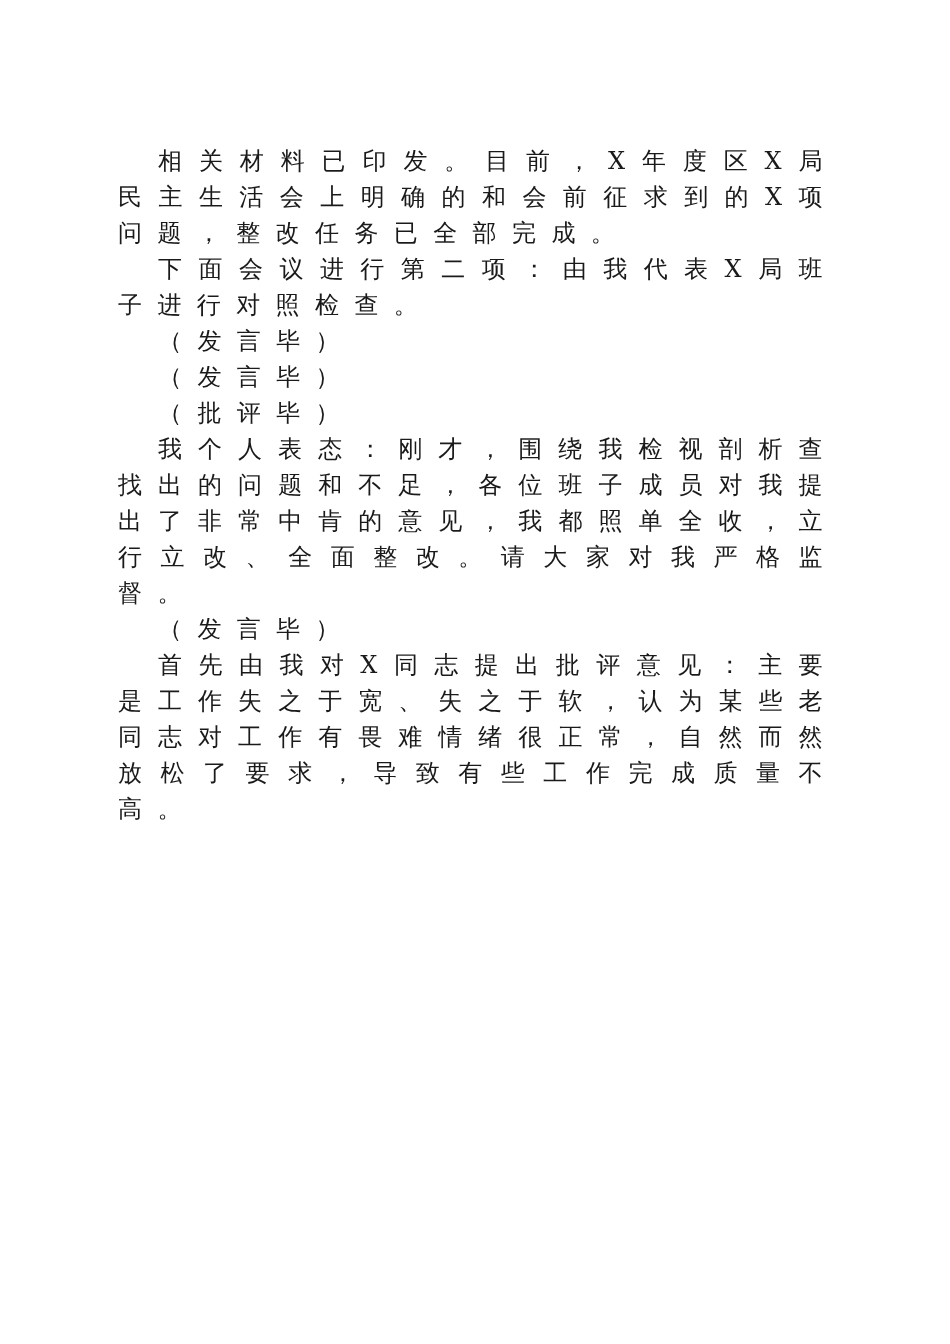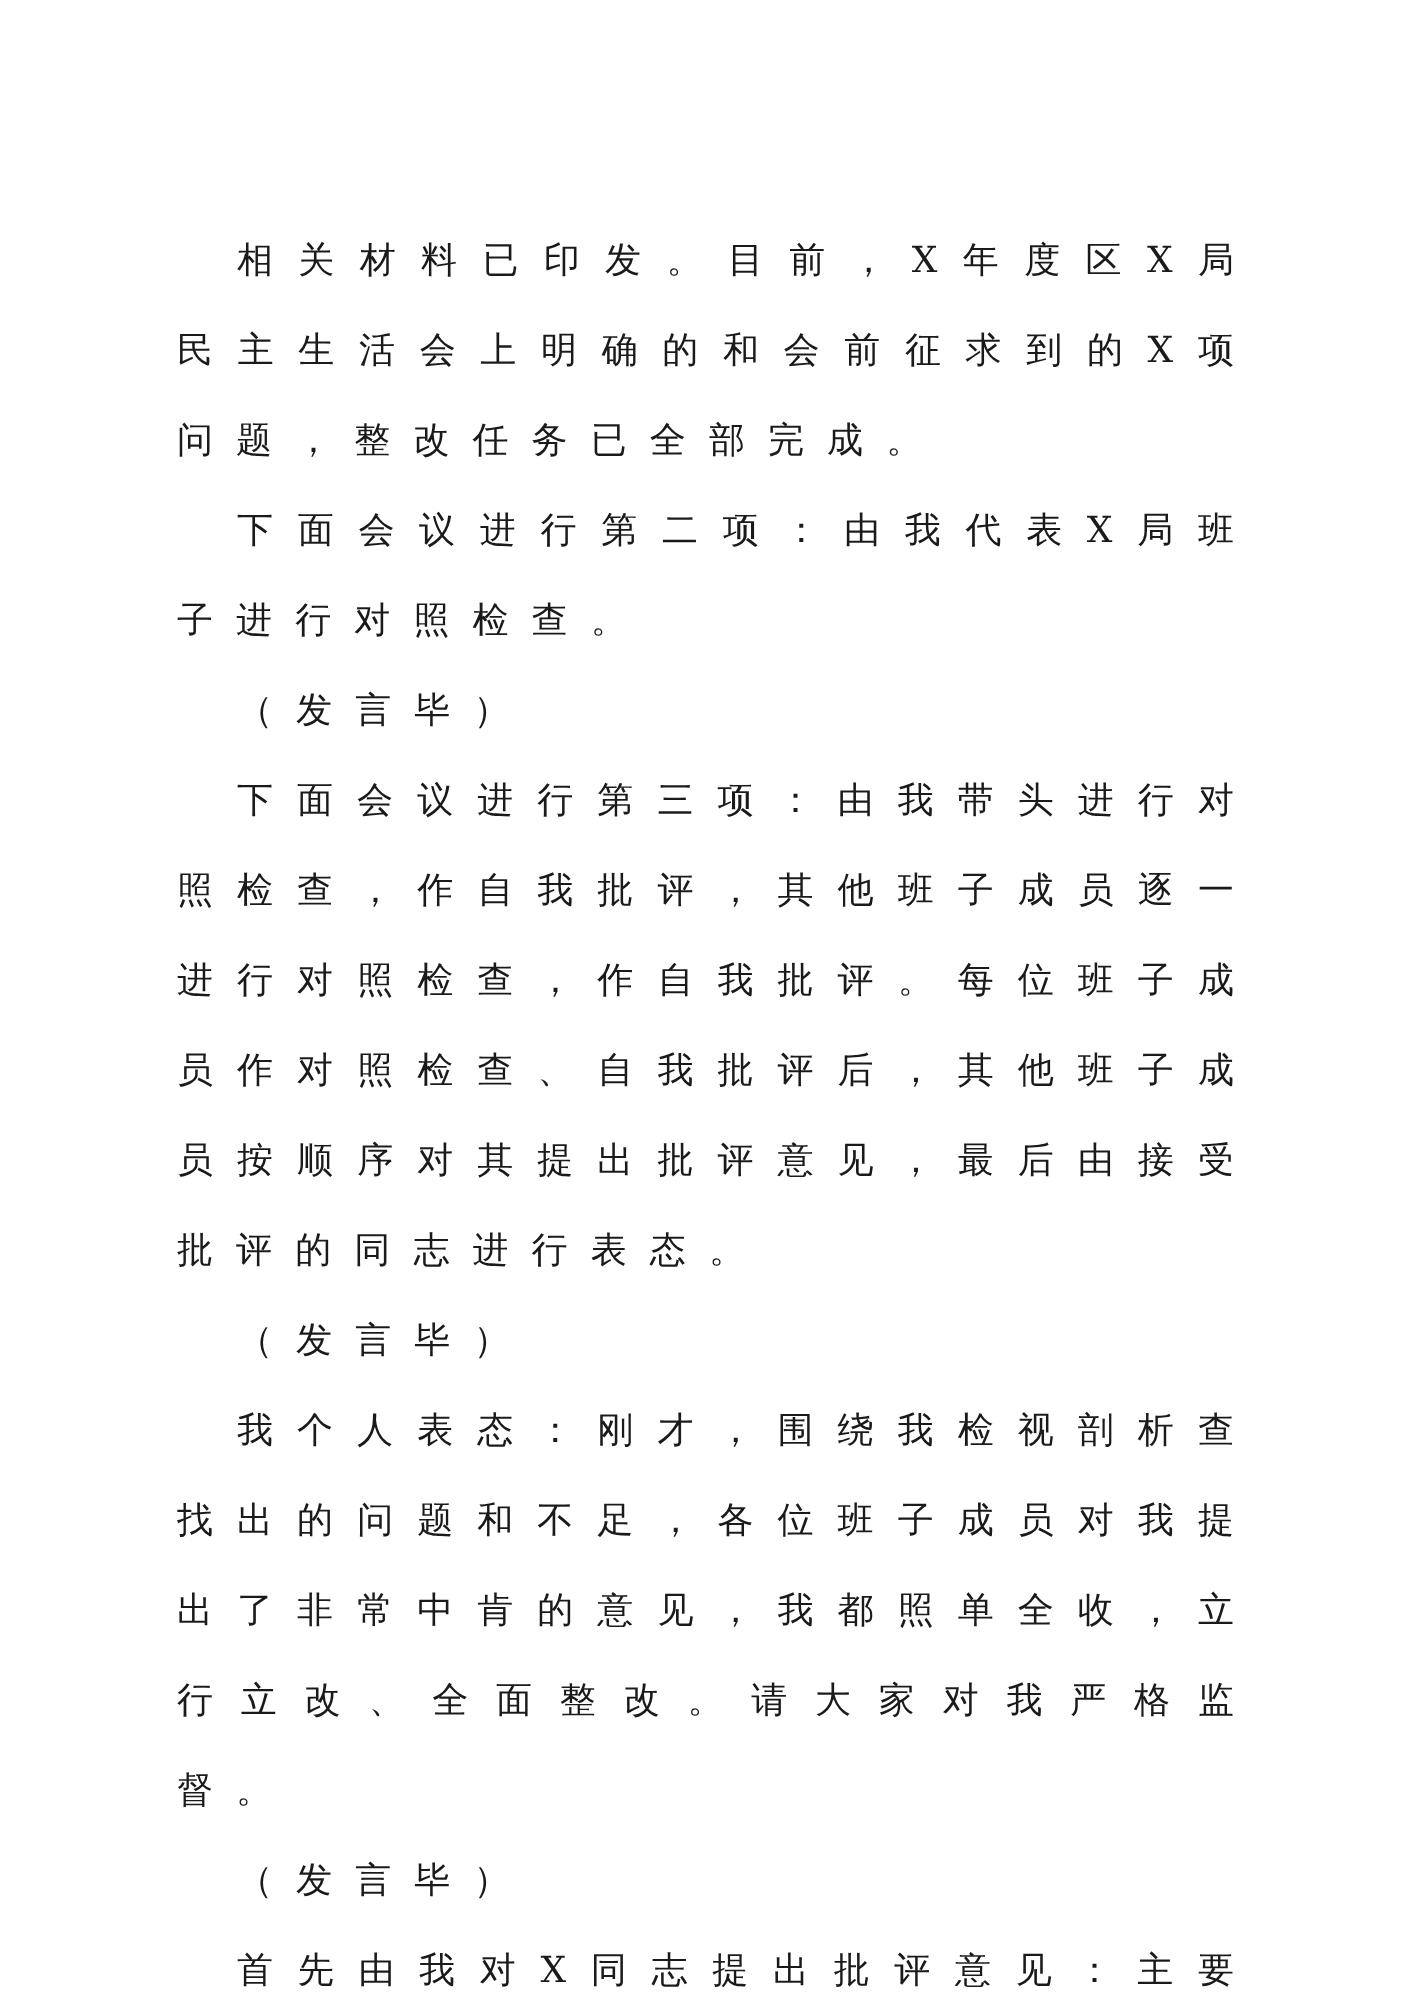--- a/index.html
+++ b/index.html
@@ -8,33 +8,33 @@
     position: absolute;
     left: 118px;
     top: 143px;
     width: 720px;
     font-family: "DejaVu Serif", "Liberation Serif", serif;
     font-size: 24px;
     color: #1a1a1a;
   }
   .para {
     margin: 0;
-    line-height: 60px;
+    line-height: 36px;
     letter-spacing: 15.4px;
     text-align: justify;
     text-indent: 40px;
     word-break: break-all;
   }
 </style>
 </head>
 <body>
 
 <div class="page">
   <p class="para">相关材料已印发。目前，X年度区X局民主生活会上明确的和会前征求到的X项问题，整改任务已全部完成。</p>
   <p class="para">下面会议进行第二项：由我代表X局班子进行对照检查。</p>
   <p class="para">（发言毕）</p>
-  <p class="para">下面会议进行第三项：由我带头进行对照检查，作自我批评，其他班子成员逐一进行对照检查，作自我批评。每位班子成员作对照检查、自我批评后，其他班子成员按顺序对其提出批评意见，最后由接受批评的同志进行表态。</p>
   <p class="para">（发言毕）</p>
+  <p class="para">（批评毕）</p>
   <p class="para">我个人表态：刚才，围绕我检视剖析查找出的问题和不足，各位班子成员对我提出了非常中肯的意见，我都照单全收，立行立改、全面整改。请大家对我严格监督。</p>
   <p class="para">（发言毕）</p>
   <p class="para">首先由我对X同志提出批评意见：主要是工作失之于宽、失之于软，认为某些老同志对工作有畏难情绪很正常，自然而然放松了要求，导致有些工作完成质量不高。</p>
 
 </div>
 
 </body></html>

